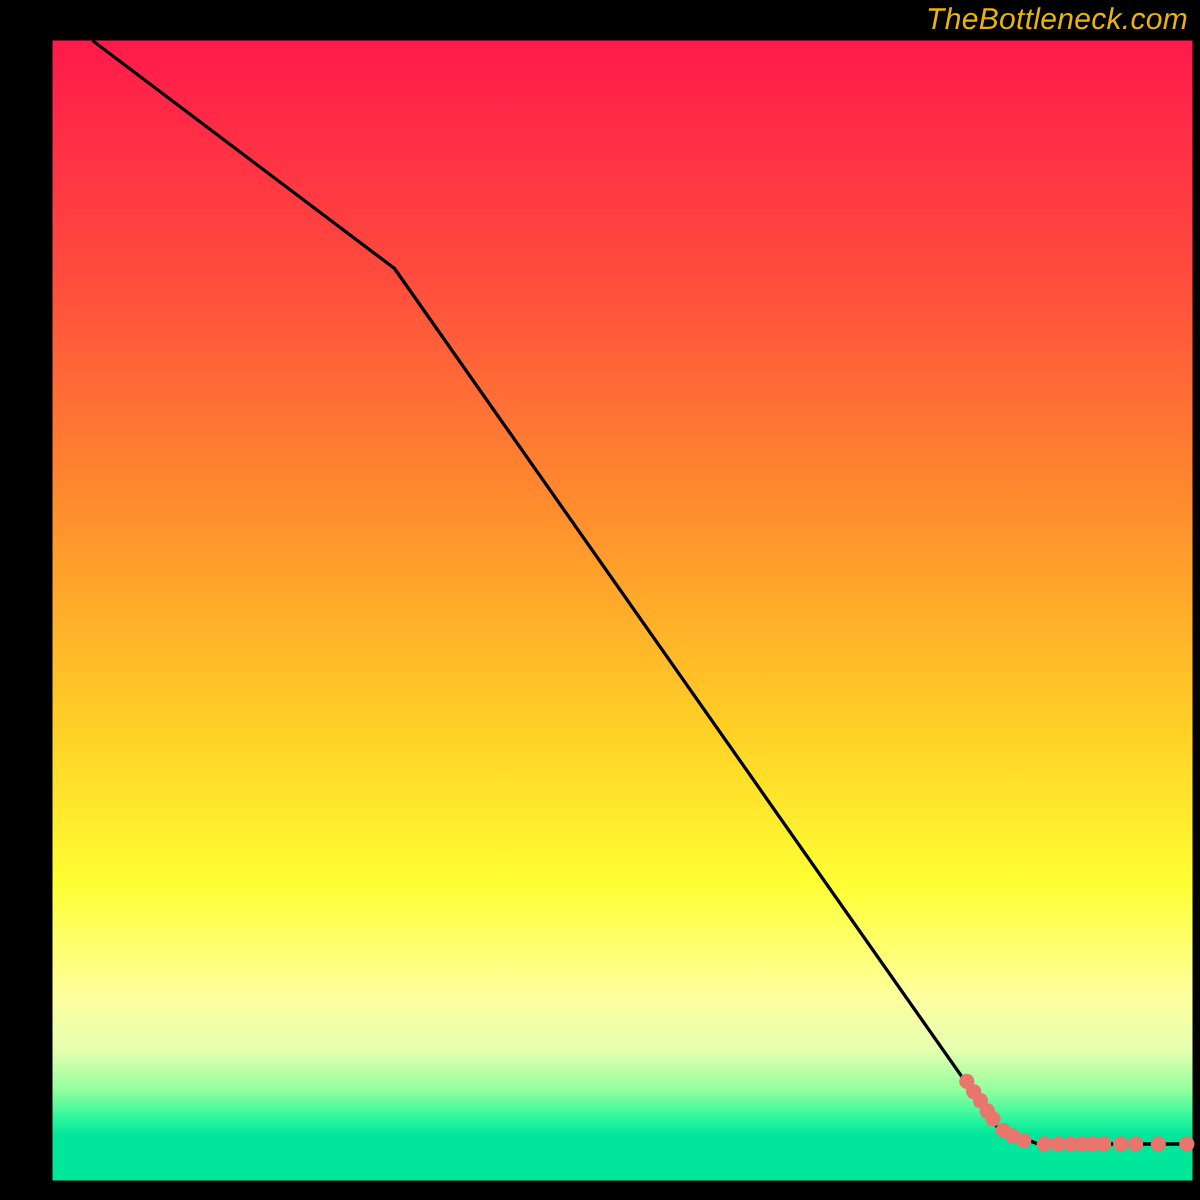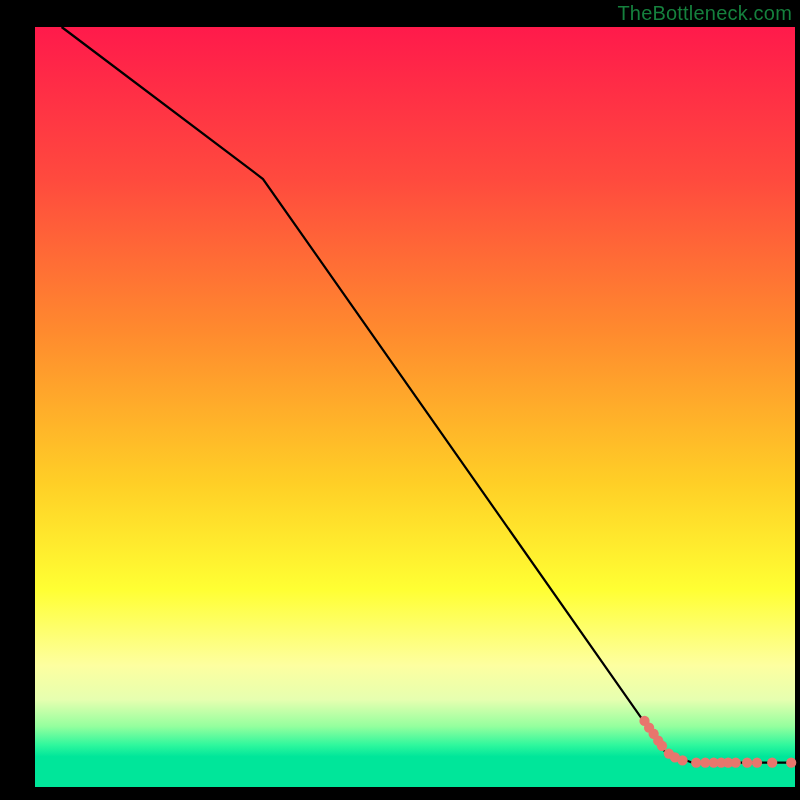--- a/index.html
+++ b/index.html
@@ -14,25 +14,26 @@
   .frame {
     position: relative;
     width: 800px;
     height: 800px;
     background: #000;
   }
   .attribution {
     position: absolute;
     top: 2px;
     right: 8px;
-    color: #15803d;
+    color: #eab308;
     font-size: 20px;
     font-weight: 500;
     letter-spacing: 0.2px;
     z-index: 10;
+    font-style: italic;
   }
   svg.chart {
     position: absolute;
     top: 0;
     left: 0;
   }
 </style>
 </head>
 <body>
 <div class="frame">

